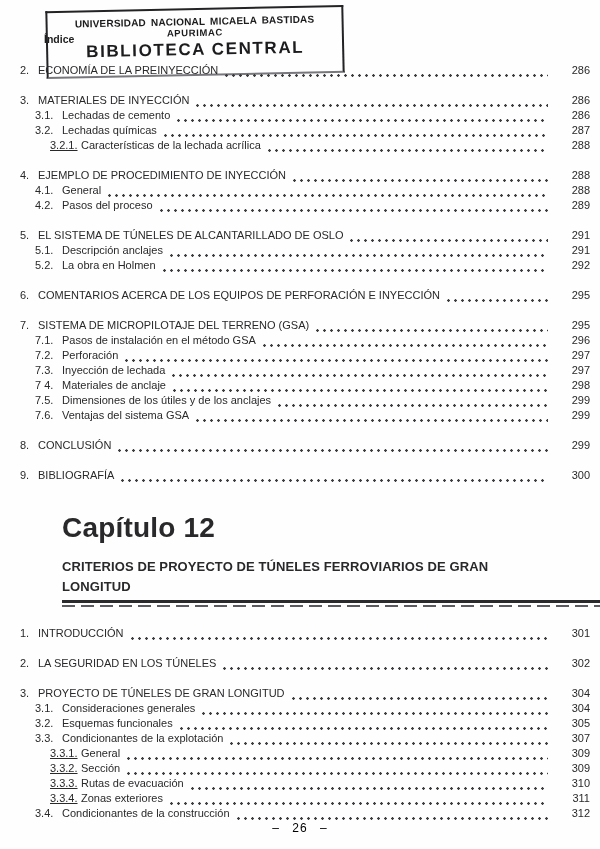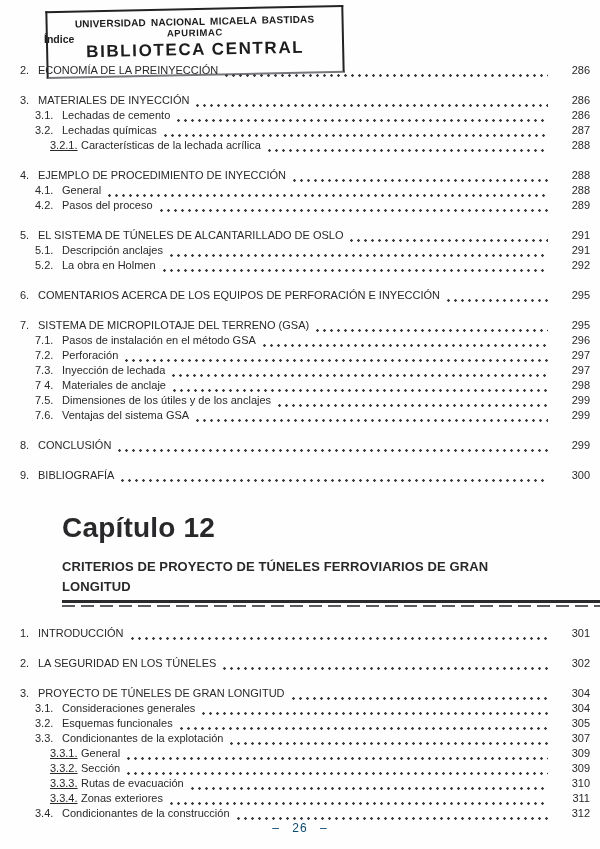--- a/index.html
+++ b/index.html
@@ -65,21 +65,21 @@
   .chapter-heading { font-size:28px; font-weight:bold; line-height:32px; letter-spacing:0.2px; }
   .chapter-title  { margin-top:13px; font-size:13px; font-weight:bold; line-height:19.5px; letter-spacing:0.1px; }
   .rule-solid  { margin-top:4px; height:3px; background:#2a2a2c; }
   .rule-dashed { margin-top:2px; height:2px;
     background-image:repeating-linear-gradient(90deg,#5a5a60 0 13px, transparent 13px 19px); }
 
   
   .footer {
     position:absolute; left:0; top:821px; width:100%;
     text-align:center; font-size:12px;
-    word-spacing:8px; letter-spacing:1px; color:#0c4a6e;
+    word-spacing:8px; letter-spacing:1px; color:#000000;
   }
 </style>
 </head>
 <body>
 
 <div class="sheet">
 
   <div class="index-label">Índice</div>
 
   <div class="stamp">

